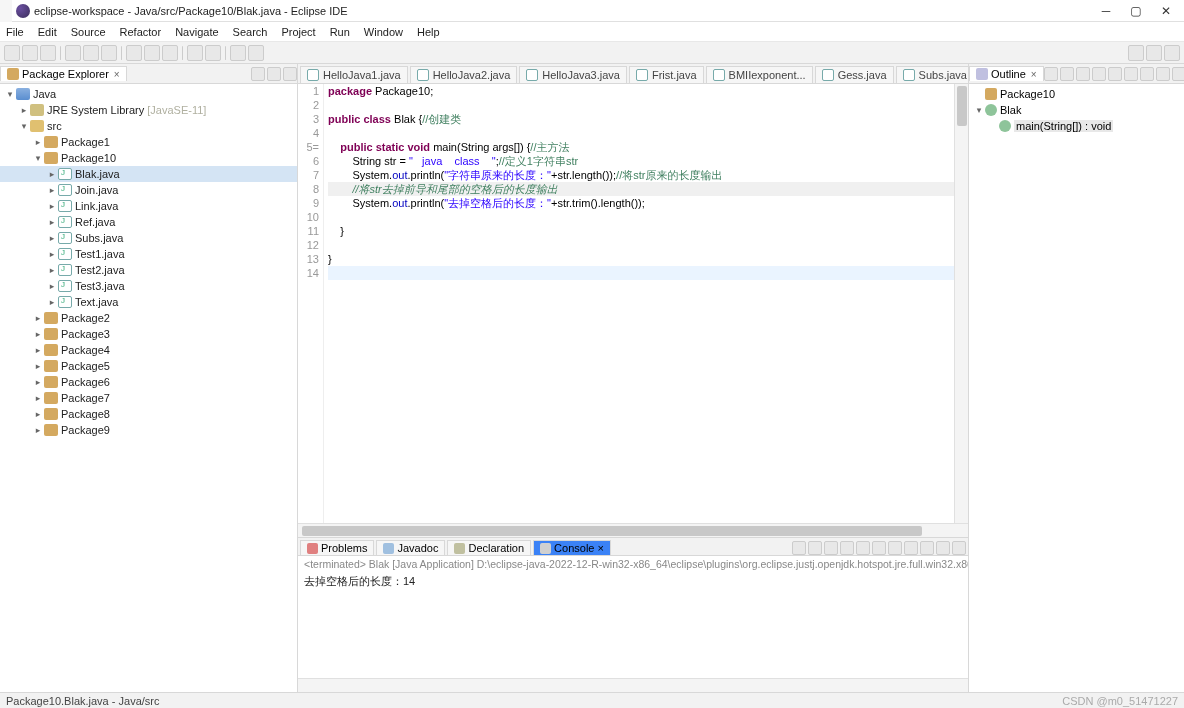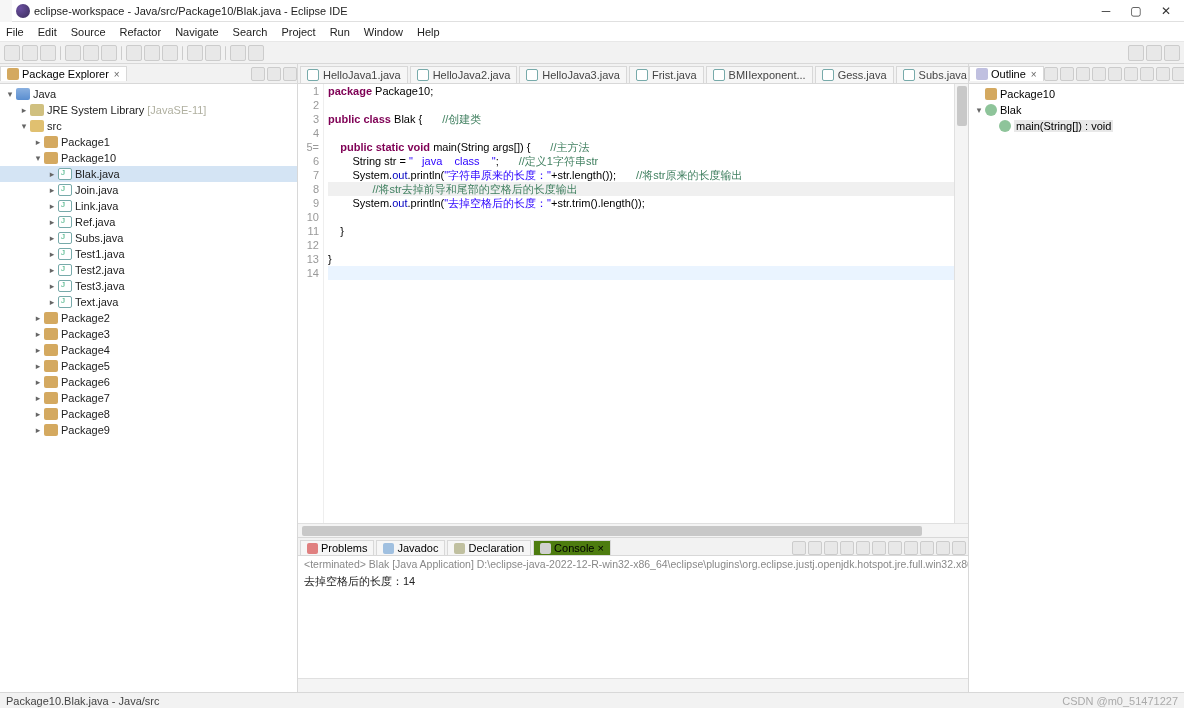--- a/index.html
+++ b/index.html
@@ -42,42 +42,42 @@
 .etab .jicon { width:12px; height:12px; background:#fff; border:1px solid #7aa; border-radius:2px; }
 .etab .xc { color:#888; font-size:10px; margin-left:2px; }
 .editor-tabs .etools { margin-left:auto; display:flex; gap:2px; padding-right:2px; }
 .editor-tabs .etools .tb { width:14px; height:14px; }
 .editor-area { flex:1; display:flex; background:#fff; font-family:Consolas,monospace; font-size:11px; min-height:0; overflow:hidden; position:relative; }
 .gutter { width:26px; background:#fff; border-right:1px solid #eee; text-align:right; padding-right:4px; color:#999; }
 .gutter div { height:14px; line-height:14px; }
 .code { flex:1; padding-left:4px; position:relative; }
 .code-line { height:14px; line-height:14px; white-space:pre; }
 .code-line.hl-current { background:#eaf4ff; }
-.code-line.hl-method { background:#f0f0f0; }
+.code-line.hl-method { background:#f0f0f0;font-style:italic; }
 .kw { color:#7f0055; font-weight:bold; }
 .str { color:#2a00ff; }
-.cmt { color:#3f7f5f;margin-left:20px; }
+.cmt { color:#3f7f5f; }
 .fld { color:#0000c0; }
 .editor-scroll-v { width:14px; background:#f4f4f4; border-left:1px solid #e0e0e0; position:relative; }
 .editor-scroll-v::before { content:""; position:absolute; top:2px; left:2px; width:10px; height:40px; background:#c8c8c8; border-radius:2px; }
 .editor-scroll-h { height:14px; background:#f4f4f4; border-top:1px solid #e0e0e0; display:flex; }
 .editor-scroll-h .thumb { width:620px; height:10px; margin:2px 0 0 4px; background:#c8c8c8; border-radius:2px; }
 .right-panel { width:216px; background:#fff; border-left:1px solid #d8d8d8; display:flex; flex-direction:column; }
 .outline-body { flex:1; padding:2px 0; }
 .outline-row { display:flex; align-items:center; height:16px; padding-left:4px; }
 .outline-row .twisty { width:12px; text-align:center; color:#666; font-size:9px; }
 .oicon { width:12px; height:12px; border-radius:50%; margin-right:3px; }
 .oicon.pkg { background:#d4a960; border-radius:2px; }
 .oicon.class { background:#8ec49a; }
 .oicon.method { background:#8ec49a; }
 .outline-row.sel span.lbl { background:#e8e8e8; padding:0 2px; }
 .bottom-panel { height:155px; background:#fff; border-top:1px solid #d8d8d8; display:flex; flex-direction:column; }
 .btabs { height:18px; background:#f2f2f2; border-bottom:1px solid #d8d8d8; display:flex; align-items:flex-end; padding-left:2px; }
 .btab { padding:1px 6px; border:1px solid #d8d8d8; border-bottom:none; background:#f6f6f6; margin-right:2px; display:flex; align-items:center; gap:3px; font-size:10.5px; }
-.btab.active { background:#4d7c0f; }
+.btab.active { background:#3b82f6; }
 .btab .bi { width:11px; height:11px; border-radius:2px; }
 .bi.prob { background:#e08080; }
 .bi.jd { background:#a0c0e0; }
 .bi.decl { background:#c0c0a0; }
 .bi.cons { background:#d0d0d0; }
 .btabs .btools { margin-left:auto; display:flex; gap:2px; padding-right:2px; }
 .btabs .btools .tb { width:14px; height:14px; }
 .console-term { padding:2px 6px; font-size:10.5px; color:#888; white-space:nowrap; overflow:hidden; }
 .console-body { flex:1; padding:0 6px; font-family:Consolas,monospace; font-size:11px; color:#222; overflow:auto; }
 .console-body div { height:14px; line-height:14px; }

